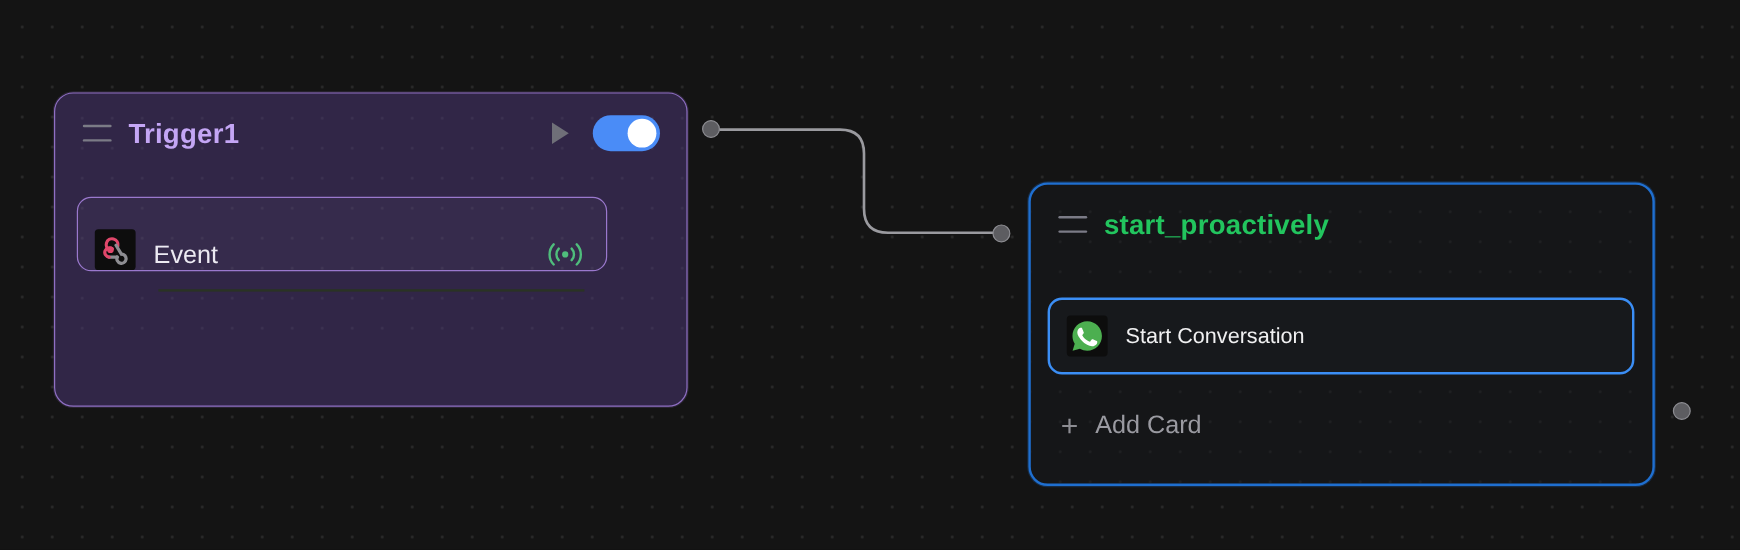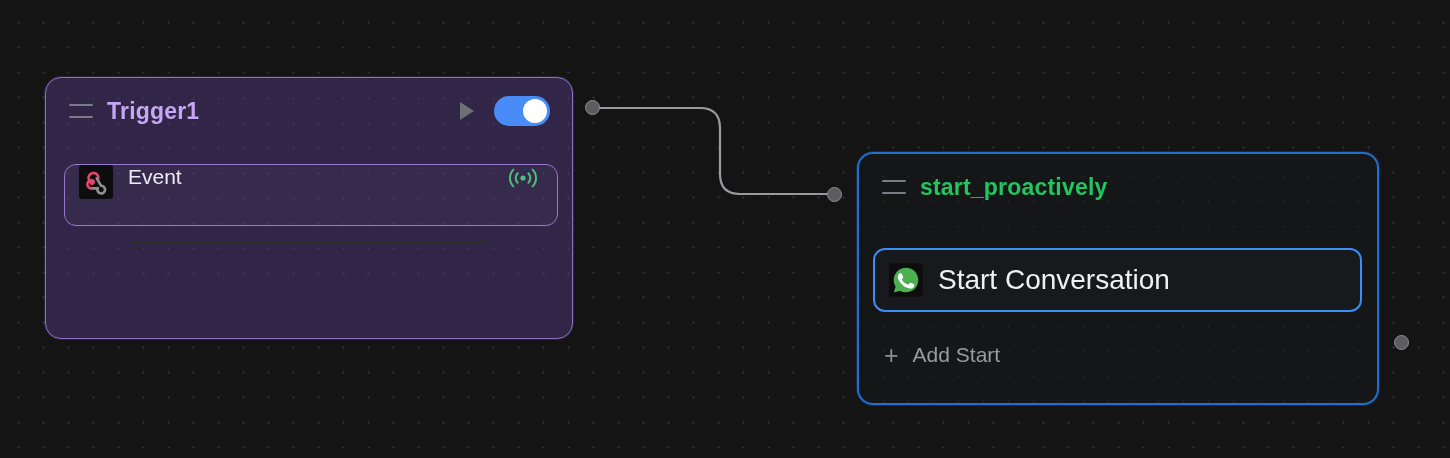--- a/index.html
+++ b/index.html
@@ -121,28 +121,28 @@
     background: #ffffff;
     top: 3px;
     right: 3px;
   }
 
   
   #event-card {
     position: absolute;
     left: 64px;
     top: 164px;
-    width: 494px;
+    width: 442px;
     height: 62px;
     box-sizing: border-box;
     border: 1.3px solid #9a78cd;
     border-radius: 12px;
     background: rgba(255,255,255,.028);
     display: flex;
-    align-items: flex-start;
+    align-items: flex-end;
     padding: 0 18px 0 14px;
     z-index: 3;
     cursor: pointer;
   }
   .card-icon {
     width: 34px;
     height: 34px;
     flex: none;
     border-radius: 3px;
     background: #0d0d0d;
@@ -210,21 +210,21 @@
     border: 2px solid #3b8ef5;
     border-radius: 12px;
     background: #17191c;
     display: flex;
     align-items: center;
     padding: 0 18px 0 14px;
     cursor: pointer;
   }
   #start-conversation-label {
     margin-left: 15px;
-    font-size: 28px;
+    font-size: 18px;
     color: #f0f0f1;
     white-space: nowrap;
   }
 
   #add-card-btn {
     position: absolute;
     left: 884px;
     top: 336px;
     height: 38px;
     display: flex;
@@ -334,20 +334,20 @@
       <svg width="30" height="30" viewBox="0 0 32 32" aria-hidden="true">
         <path d="M16 2.8C8.7 2.8 2.9 8.6 2.9 15.9c0 2.5.7 4.9 2 7L3 29.2l6.5-1.8c2 1.1 4.2 1.7 6.5 1.7 7.3 0 13.1-5.8 13.1-13.1S23.3 2.8 16 2.8z" fill="#4caf50"></path>
         <path d="M11.6 9.4c-.3-.7-.6-.7-.9-.7h-.8c-.3 0-.8.1-1.2.6-.4.5-1.5 1.5-1.5 3.6s1.6 4.2 1.8 4.5c.2.3 3 4.8 7.4 6.5 3.7 1.4 4.4 1.1 5.2 1.1.8-.1 2.6-1.1 3-2.1.4-1 .4-1.9.3-2.1-.1-.2-.4-.3-.9-.5-.4-.2-2.6-1.3-3-1.4-.4-.1-.7-.2-1 .2-.3.5-1.1 1.4-1.3 1.7-.2.3-.5.3-.9.1-.4-.2-1.9-.7-3.6-2.2-1.3-1.2-2.2-2.6-2.5-3.1-.2-.4 0-.6.2-.8.2-.2.4-.5.6-.7.2-.2.3-.4.4-.7.1-.3.1-.5 0-.7-.1-.2-1-2.5-1.4-3.3z" fill="#ffffff"></path>
       </svg>
     </div>
     <div id="start-conversation-label">Start Conversation</div>
   </div>
 
   <div id="add-card-btn">
     <div id="add-card-plus">+</div>
-    <div id="add-card-label">Add Start</div>
+    <div id="add-card-label">Add Card</div>
   </div>
 
   <div class="handle" id="handle-source"></div>
   <div class="handle" id="handle-target"></div>
   <div class="handle" id="handle-out"></div>
 
 </div>
 
 </body></html>

